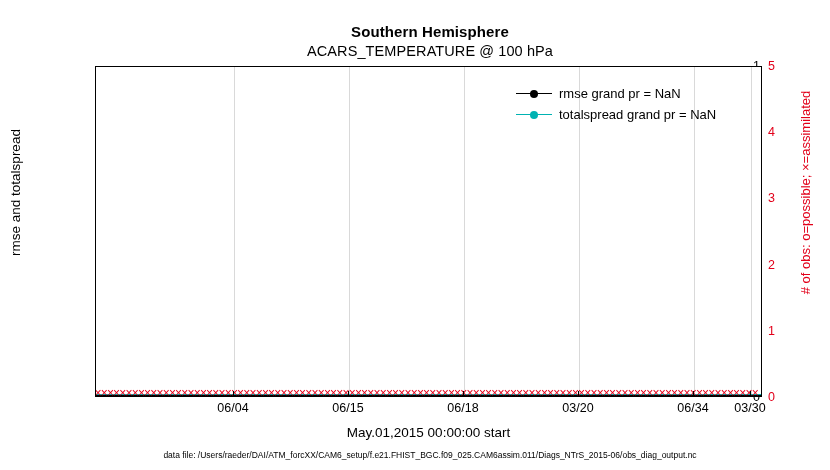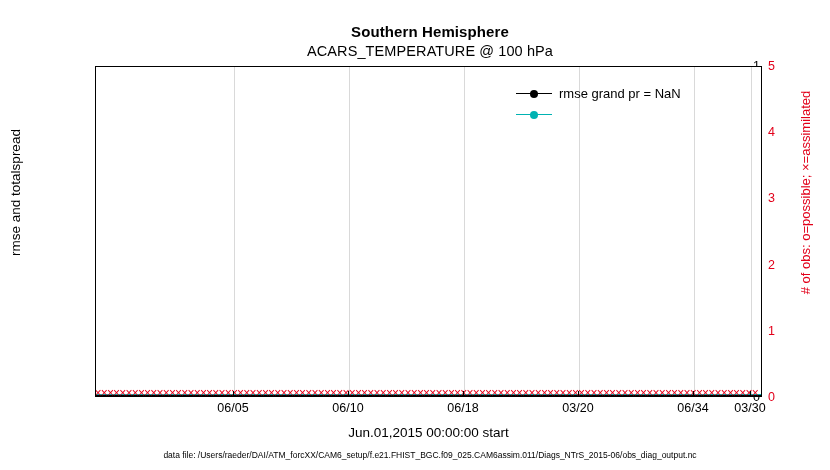--- a/index.html
+++ b/index.html
@@ -380,42 +380,43 @@
     </div>
   </div>
 
   <div class="tick-mark-x" style="left:218px;"></div>
   <div class="tick-mark-x" style="left:333px;"></div>
   <div class="tick-mark-x" style="left:448px;"></div>
   <div class="tick-mark-x" style="left:563px;"></div>
   <div class="tick-mark-x" style="left:678px;"></div>
   <div class="tick-mark-x" style="left:735px;"></div>
 
-  <div class="xtick-label" style="left:218px;">06/05</div>
-  <div class="xtick-label" style="left:333px;">06/10</div>
+  <div class="xtick-label" style="left:218px;">06/04</div>
+  <div class="xtick-label" style="left:333px;">06/15</div>
   <div class="xtick-label" style="left:448px;">06/18</div>
   <div class="xtick-label" style="left:563px;">03/20</div>
   <div class="xtick-label" style="left:678px;">06/34</div>
   <div class="xtick-label" style="left:735px;">03/30</div>
 
   <div class="ylabel-left">rmse and totalspread</div>
   <div class="ylabel-right"># of obs: o=possible; ×=assimilated</div>
-  <div class="xlabel">Jun.01,2015 00:00:00 start</div>
+  <div class="xlabel">May.01,2015 00:00:00 start</div>
 
   <div class="legend">
     <div class="legend-row">
       <span class="legend-sample">
         <span class="legend-line" style="background:#000000;"></span>
         <span class="legend-dot" style="background:#000000;"></span>
       </span>
       <span>rmse grand pr = NaN</span>
     </div>
     <div class="legend-row">
       <span class="legend-sample">
         <span class="legend-line" style="background:#00b2b2;"></span>
         <span class="legend-dot" style="background:#00b2b2;"></span>
       </span>
+      <span>totalspread grand pr = NaN</span>
     </div>
   </div>
 
   <div class="footer">data file: /Users/raeder/DAI/ATM_forcXX/CAM6_setup/f.e21.FHIST_BGC.f09_025.CAM6assim.011/Diags_NTrS_2015-06/obs_diag_output.nc</div>
 
 </div>
 
 </body></html>

